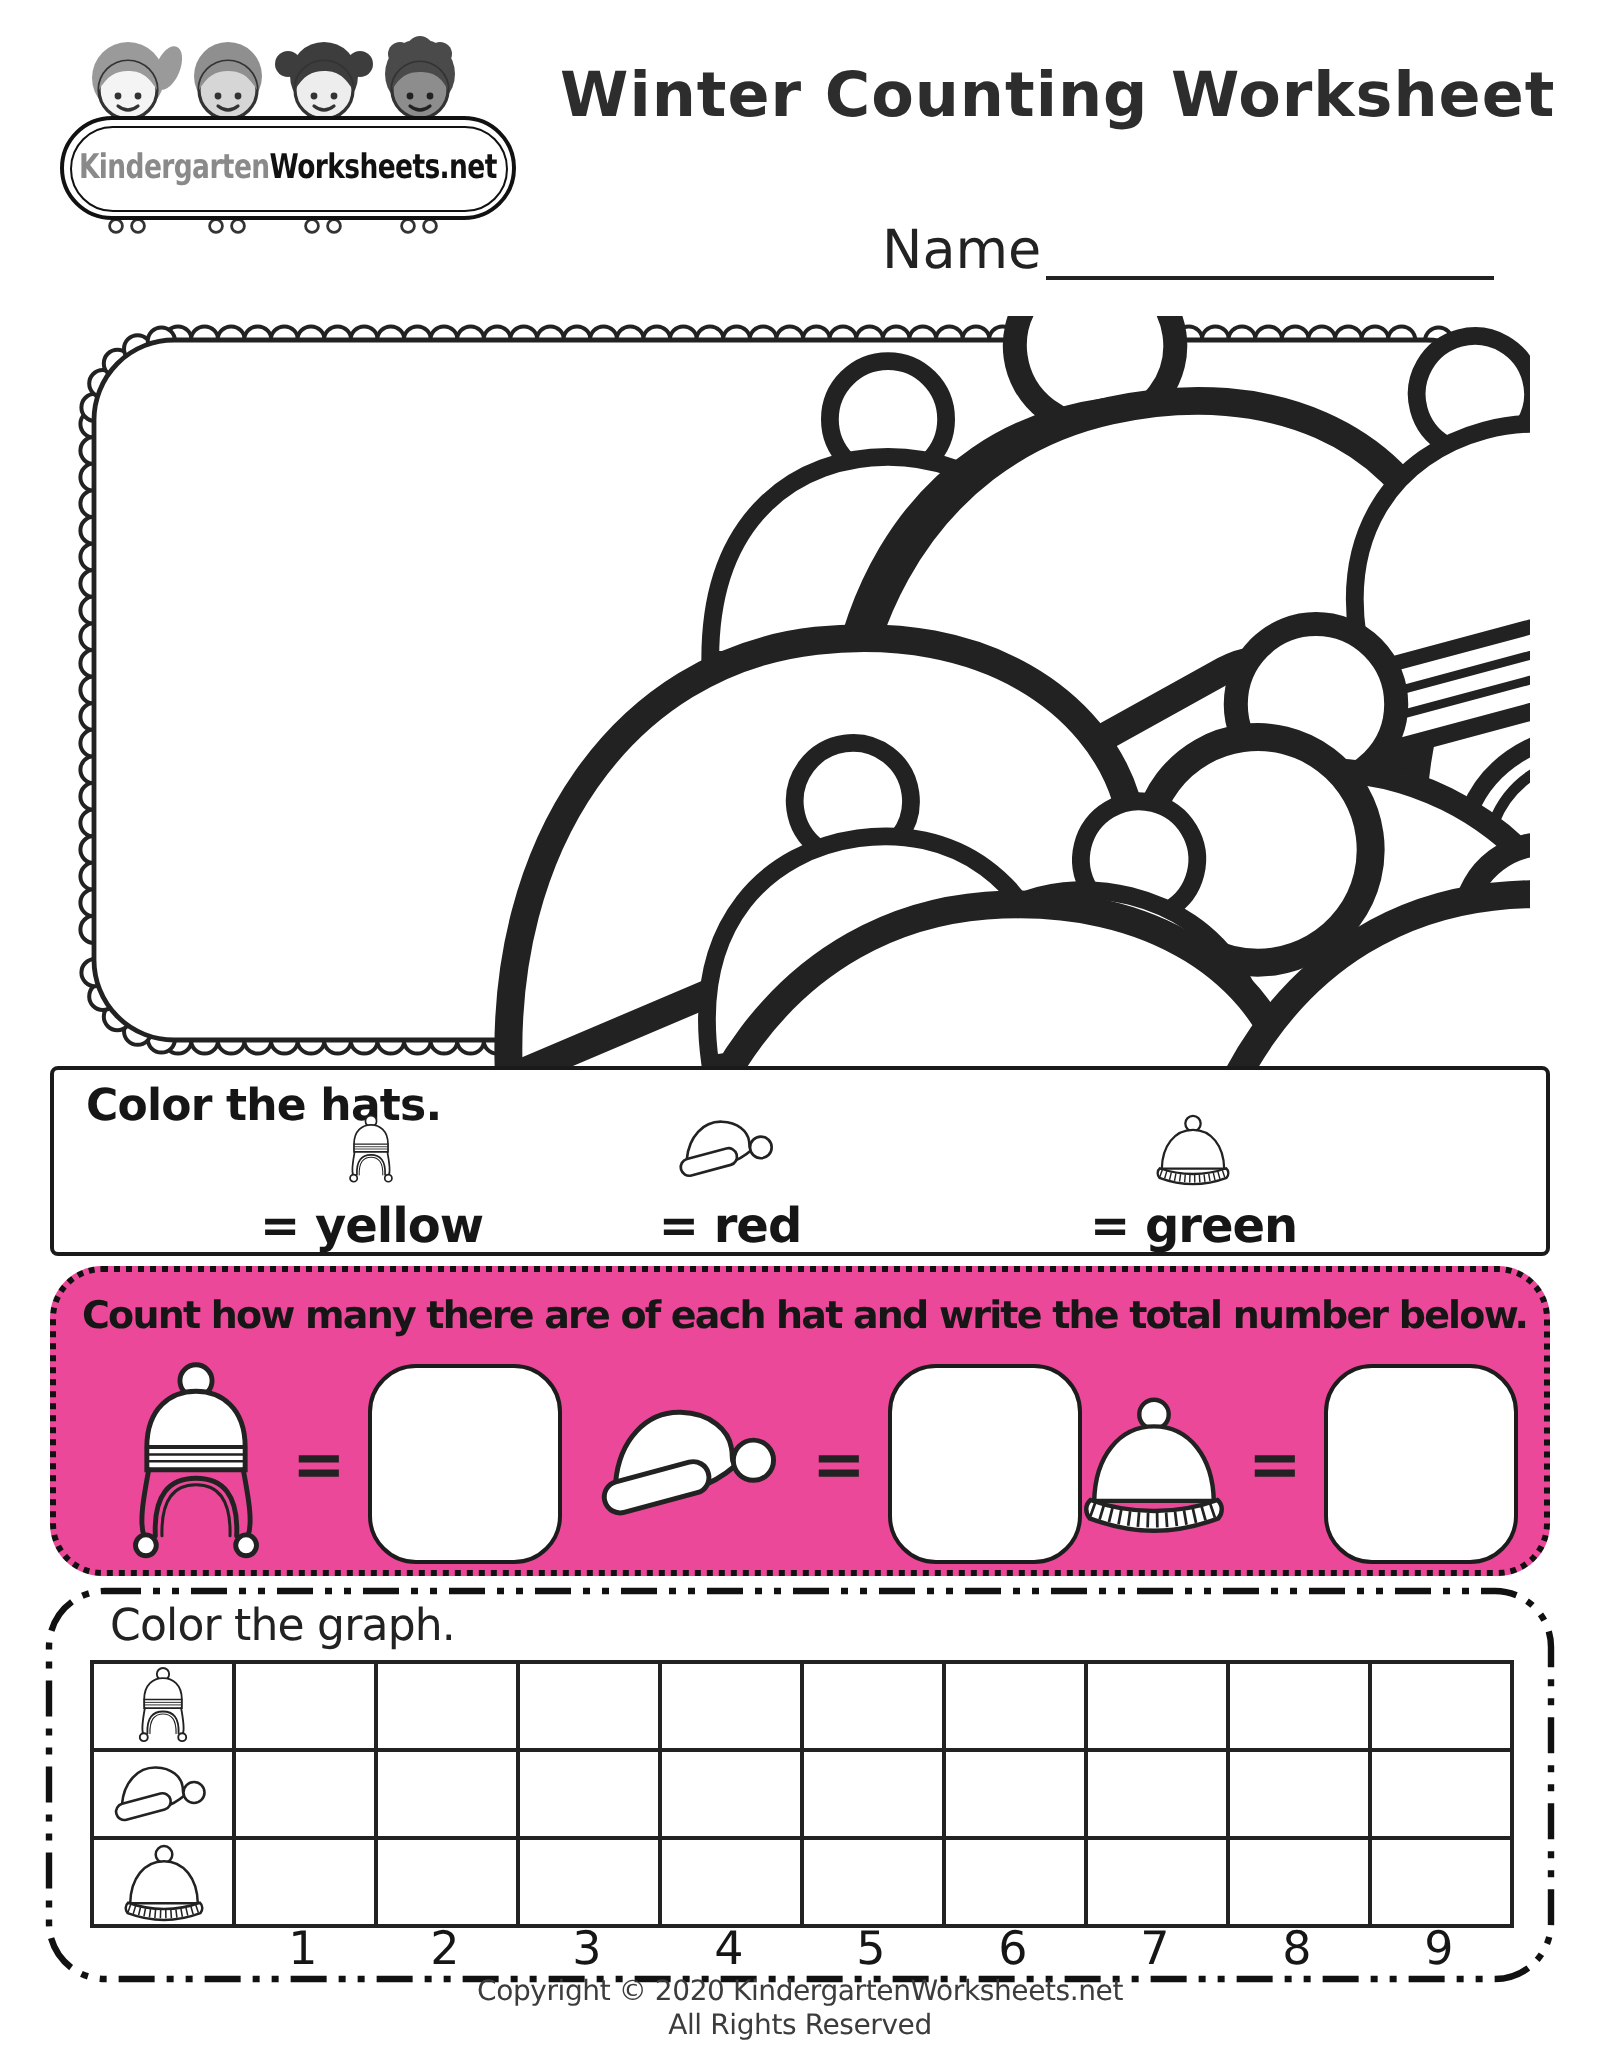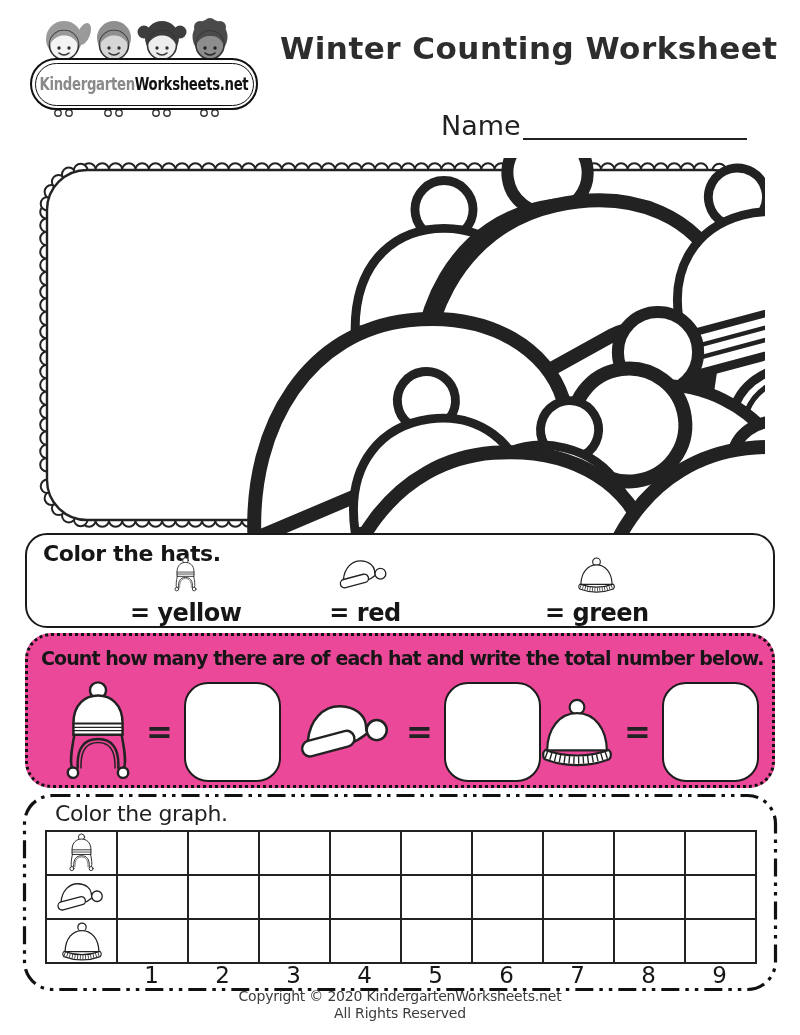--- a/index.html
+++ b/index.html
@@ -24,21 +24,21 @@
     font-size:31px; color:#2d2d2d; letter-spacing:.5px; white-space:nowrap; }
   .name-row { position:absolute; left:441px; top:106px; width:306px; height:38px;
     display:flex; align-items:center; font-size:27px; color:#222; }
   .name-line { flex:1; border-bottom:2.5px solid #222; height:30px; margin-left:2px; }
 
   
   .hat-field { position:absolute; left:35px; top:158px; width:730px; height:376px; }
 
   
   .color-key { position:absolute; left:25px; top:533px; width:750px; height:95px;
-    border:2.5px solid #1a1a1a; border-radius:22px; background:#fff; }
+    border:2.5px solid #1a1a1a; border-radius:4px; background:#fff; }
   .section-title { position:absolute; left:16px; top:6px; font-size:22px; font-weight:bold;
     letter-spacing:-0.4px; color:#161616; }
   .key-item { position:absolute; top:22px; height:70px; display:flex; align-items:center; gap:6px;flex-direction:column; }
   .key-label { font-size:24px; font-weight:bold; letter-spacing:-0.5px; color:#161616; }
 
   
   .counting { position:absolute; left:25px; top:633px; width:750px; height:155px;
     border:3.2px dotted #111; border-radius:26px; background:#ec4899; }
   .count-instruction { position:absolute; left:13px; top:11px; width:730px;
     font-size:19px; font-weight:bold; letter-spacing:-0.9px; white-space:nowrap; color:#161616; }

